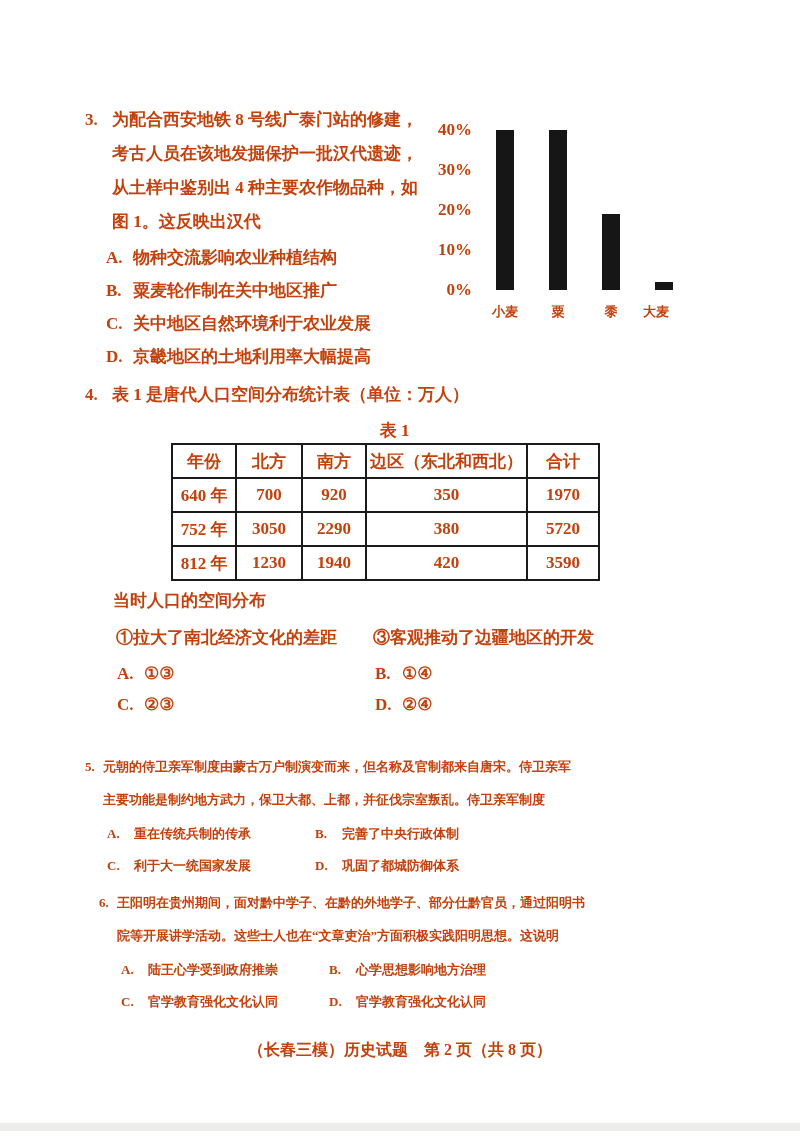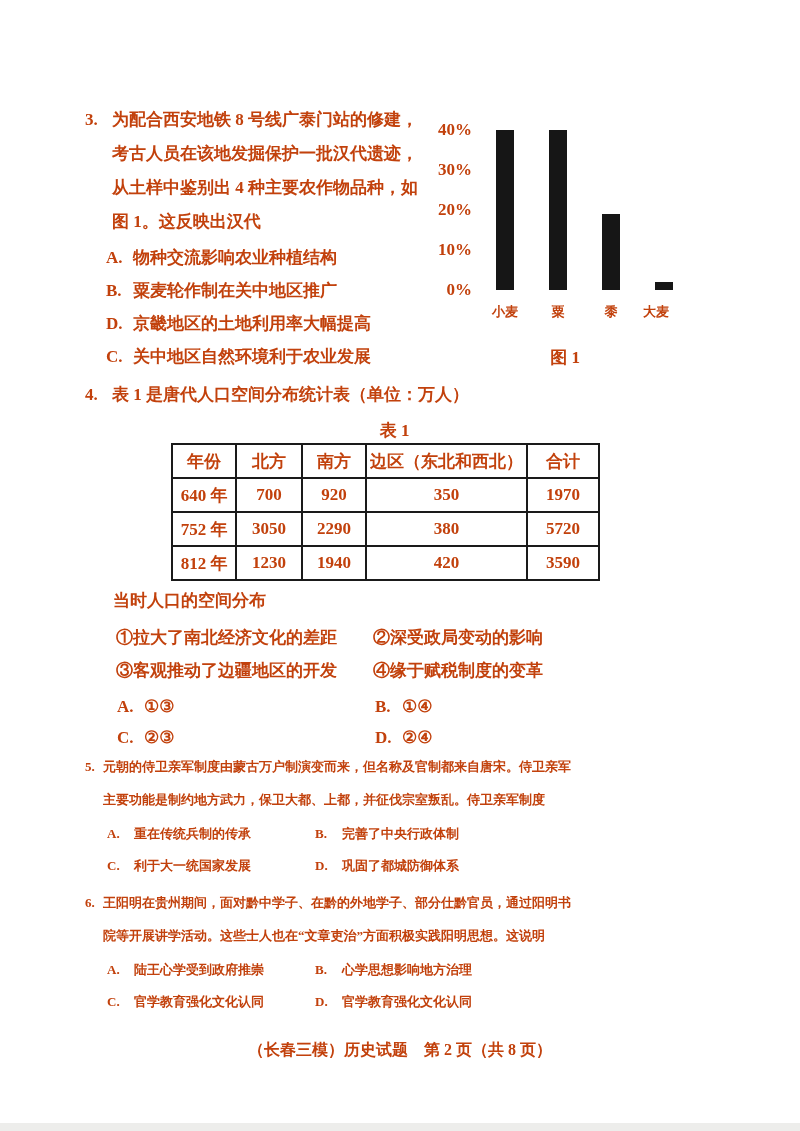--- a/index.html
+++ b/index.html
@@ -44,21 +44,21 @@
      height:32px;padding:0;font-size:17px;}
   .c0{width:64px}.c1{width:66px}.c2{width:64px}.c3{width:161px}.c4{width:72px}
   .q4 .subtitle{margin-top:8px;padding-left:28px;line-height:24px;}
   .stmt-grid{margin-top:8px;padding-left:31px;display:grid;
      grid-template-columns:257px auto;line-height:33px;}
   .q4 .opts{margin-top:4px;padding-left:32px;display:grid;
      grid-template-columns:258px auto;line-height:31px;}
   
   .q56{width:700px;font-size:13px;}
   .q5{left:85px;top:750px;}
-  .q6{left:85px;top:886px;}
+  .q6{left:99px;top:886px;}
   .q56 .stem-line{line-height:33px;white-space:nowrap;}
   .q56 .stem-cont{padding-left:18px;}
   .q56 .qnum{min-width:18px;}
   .q56 .opts{margin-top:2px;padding-left:22px;display:grid;
      grid-template-columns:208px auto;line-height:32px;}
   
   .footer{left:0;top:1038px;width:800px;text-align:center;
      font-size:16px;line-height:24px;}
   .bottom-strip{position:absolute;left:0;bottom:0;width:800px;height:8px;
      background:#ededeb;}
@@ -69,42 +69,41 @@
 <div class="page">
 
   <div class="blk q3">
     <div class="stem-line stem-first"><span class="qnum">3.</span><span>为配合西安地铁 8 号线广泰门站的修建，</span></div>
     <div class="stem-line stem-cont">考古人员在该地发掘保护一批汉代遗迹，</div>
     <div class="stem-line stem-cont">从土样中鉴别出 4 种主要农作物品种，如</div>
     <div class="stem-line stem-cont">图 1。这反映出汉代</div>
     <div class="opts">
       <div class="opt-row"><span class="opt-label">A.</span><span>物种交流影响农业种植结构</span></div>
       <div class="opt-row"><span class="opt-label">B.</span><span>粟麦轮作制在关中地区推广</span></div>
+      <div class="opt-row"><span class="opt-label">C.</span><span>关中地区自然环境利于农业发展</span></div>
       <div class="opt-row"><span class="opt-label">D.</span><span>京畿地区的土地利用率大幅提高</span></div>
-      <div class="opt-row"><span class="opt-label">C.</span><span>关中地区自然环境利于农业发展</span></div>
     </div>
   </div>
 
   <div class="blk chart">
     <div class="plot">
         <div class="ytick" style="top: 169px;">0%</div>
         <div class="ytick" style="top: 129px;">10%</div>
         <div class="ytick" style="top: 89px;">20%</div>
         <div class="ytick" style="top: 49px;">30%</div>
         <div class="ytick" style="top: 9px;">40%</div>
         <div class="bar" style="left: 64px; bottom: 20px; height: 160px; background: rgb(22, 22, 22);"></div>
         <div class="bar" style="left: 117px; bottom: 20px; height: 160px; background: rgb(22, 22, 22);"></div>
         <div class="bar" style="left: 170px; bottom: 20px; height: 76px; background: rgb(22, 22, 22);"></div>
         <div class="bar" style="left: 223px; bottom: 20px; height: 8px; background: rgb(22, 22, 22);"></div>
         <div class="xlabel" style="left: 47px;">小麦</div>
         <div class="xlabel" style="left: 100px;">粟</div>
         <div class="xlabel" style="left: 153px;">黍</div>
         <div class="xlabel" style="left: 198px;">大麦</div>
       </div>
-    <div class="chart-caption">图 1</div>
   </div>
 
   <div class="blk q4">
     <div class="stem-line"><span class="qnum">4.</span><span>表 1 是唐代人口空间分布统计表（单位：万人）</span></div>
     <div class="tbl-caption">表 1</div>
     <table class="pop">
       <colgroup>
           <col class="c0">
           <col class="c1">
           <col class="c2">
@@ -140,23 +139,21 @@
             <td>1230</td>
             <td>1940</td>
             <td>420</td>
             <td>3590</td>
           </tr>
         </tbody>
       </table>
     <div class="subtitle">当时人口的空间分布</div>
     <div class="stmt-grid">
       <span>①拉大了南北经济文化的差距</span>
-      <span>②深受政局变动的影响</span>
       <span>③客观推动了边疆地区的开发</span>
-      <span>④缘于赋税制度的变革</span>
     </div>
     <div class="opts">
       <span><span class="opt-label">A.</span><span>①③</span></span>
       <span><span class="opt-label">B.</span><span>①④</span></span>
       <span><span class="opt-label">C.</span><span>②③</span></span>
       <span><span class="opt-label">D.</span><span>②④</span></span>
     </div>
   </div>
 
   <div class="blk q56 q5">

